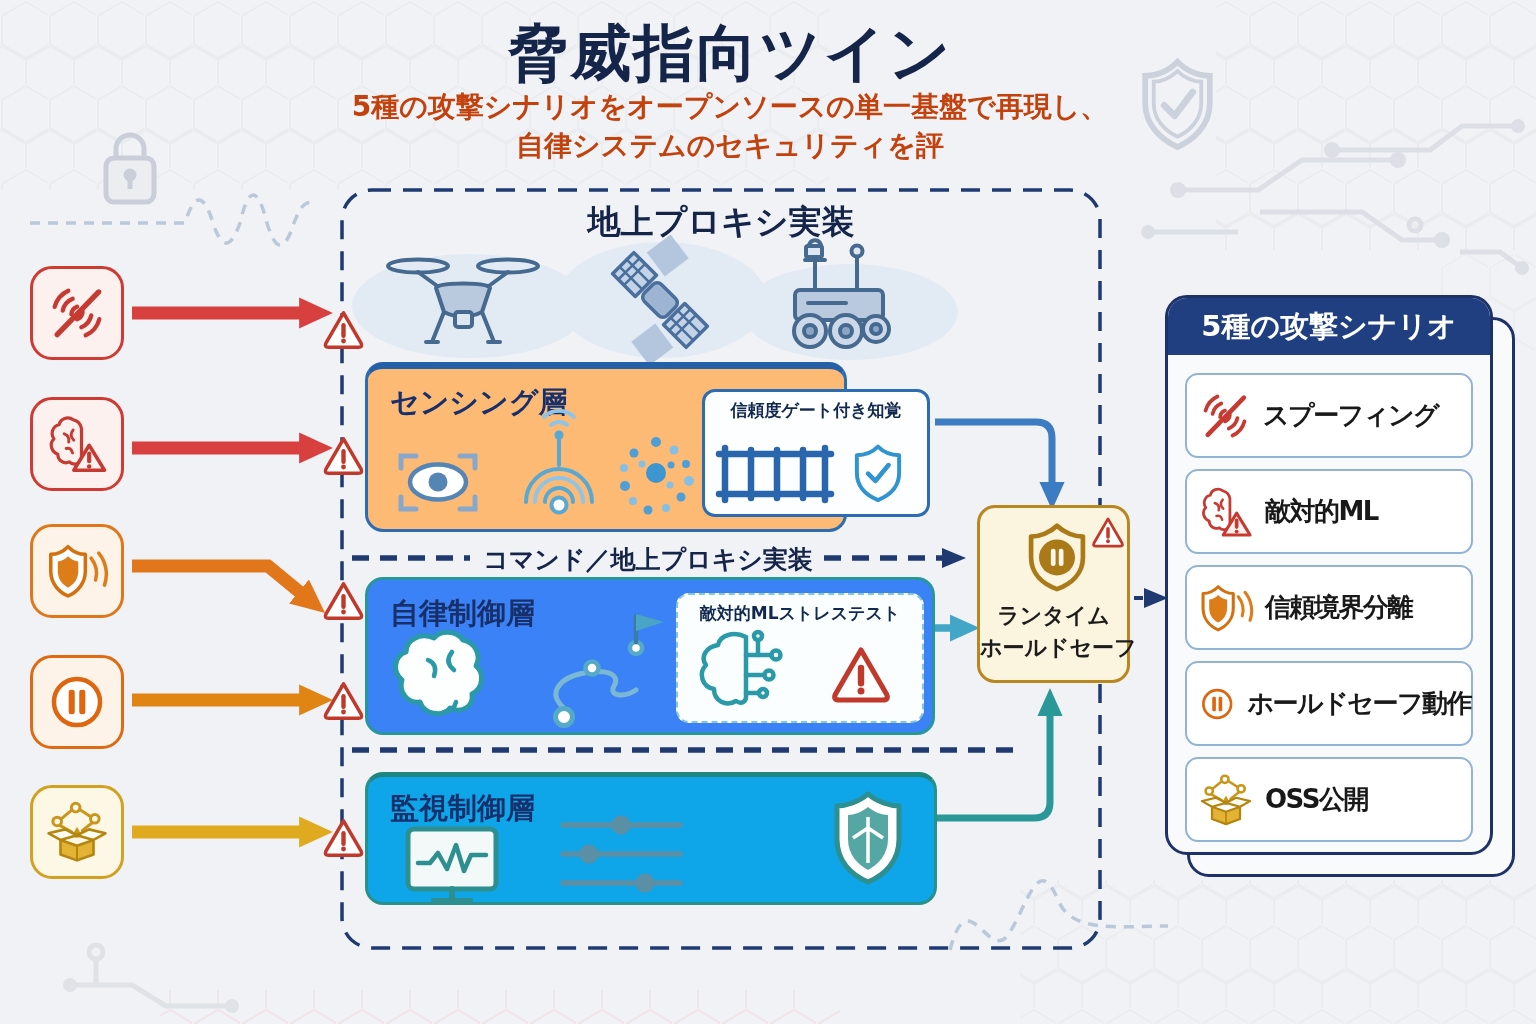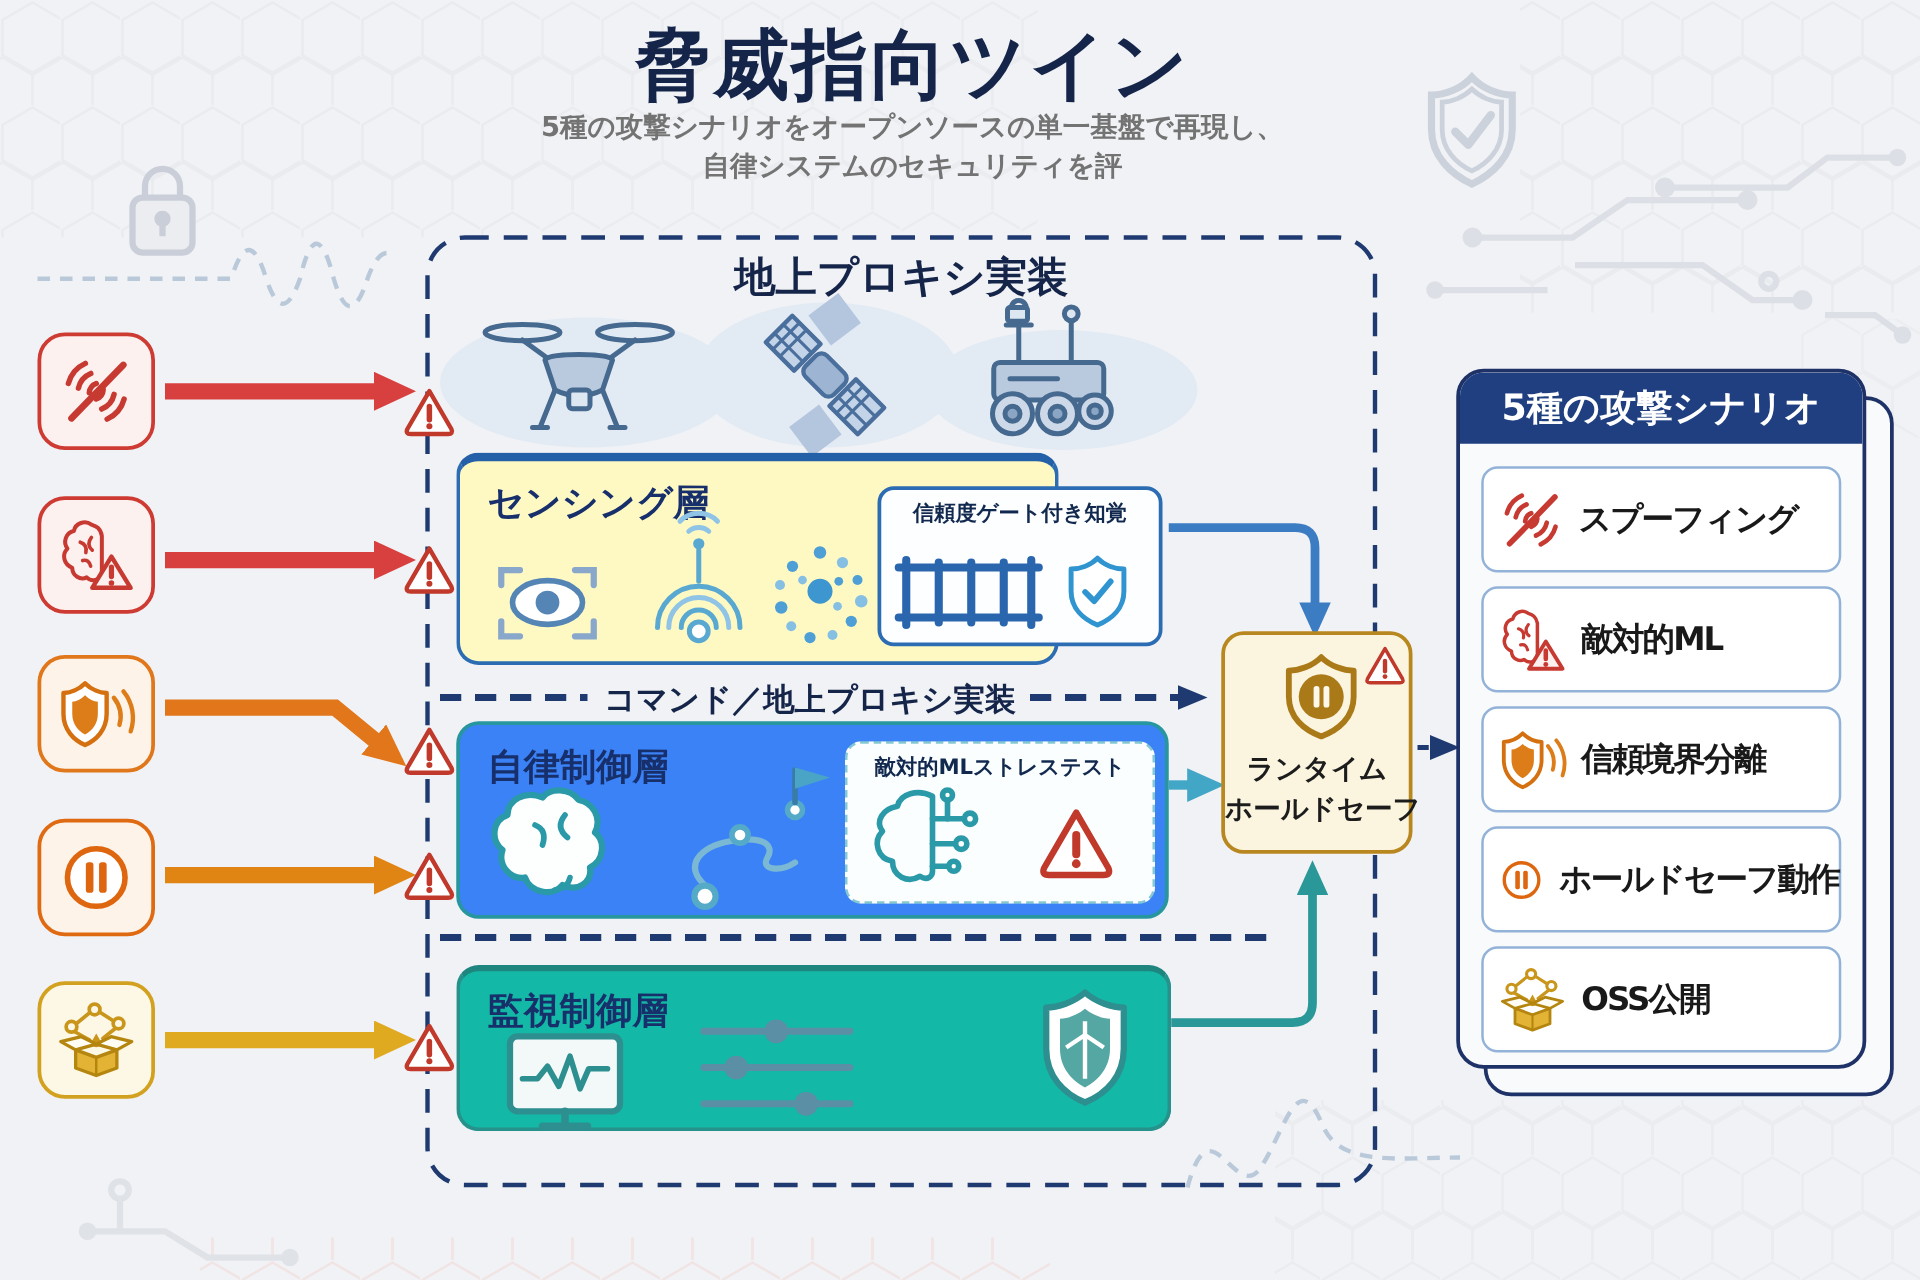--- a/index.html
+++ b/index.html
@@ -5,33 +5,33 @@
   html,body{margin:0;padding:0;background:#e9eaee;}
   #stage{position:relative;width:1536px;height:1024px;background:#f1f2f5;overflow:hidden;
          font-family:"DejaVu Sans","Liberation Sans",sans-serif;}
   .abs{position:absolute;}
   svg{display:block;}
   .layer{position:absolute;left:0;top:0;width:1536px;height:1024px;pointer-events:none;}
 
   
   #title-block{left:300px;top:18px;width:860px;text-align:center;}
   #main-title{font-size:61px;font-weight:800;color:#15254a;letter-spacing:2px;line-height:1.15;margin:0;}
-  .subtitle{font-size:22px;font-weight:700;color:#737373;line-height:1.38;}
+  .subtitle{font-size:28px;font-weight:700;color:#c2410c;line-height:1.38;}
 
   
   #ground-title{left:342px;top:200px;width:758px;text-align:center;
                 font-size:33px;font-weight:800;color:#15254a;}
 
   
   .lbox{border-radius:18px;box-sizing:border-box;}
-  #sensing-box{left:365px;top:362px;width:482px;height:170px;background:#fef9c3;
+  #sensing-box{left:365px;top:362px;width:482px;height:170px;background:#fdba74;
                border:3px solid #2b6cb3;border-top:7px solid #2360a8;}
   #control-box{left:365px;top:577px;width:570px;height:158px;background:#3b82f6;
                border:3.5px solid #27969e;}
-  #monitor-box{left:365px;top:772px;width:572px;height:133px;background:#14b8a6;
+  #monitor-box{left:365px;top:772px;width:572px;height:133px;background:#0ea5e9;
                border:3.5px solid #27928c;border-top:5px solid #1f857f;}
   .lbox-label{position:absolute;left:22px;top:14px;font-size:29px;font-weight:800;color:#17306b;}
   .sub-box{position:absolute;box-sizing:border-box;border-radius:13px;text-align:center;}
   #gate-box{left:334px;top:20px;width:228px;height:128px;background:#fcfeff;border:3px solid #2b6cb3;}
   #stress-box{left:308px;top:13px;width:248px;height:130px;background:#fbfeff;border:2.5px dashed #86c8d2;}
   .sub-box-label{font-size:17px;font-weight:800;color:#12294f;margin-top:7px;white-space:nowrap;}
 
   
   #boundary-label{left:478px;top:543px;width:340px;text-align:center;
                   font-size:25px;font-weight:800;color:#15254a;white-space:nowrap;}

